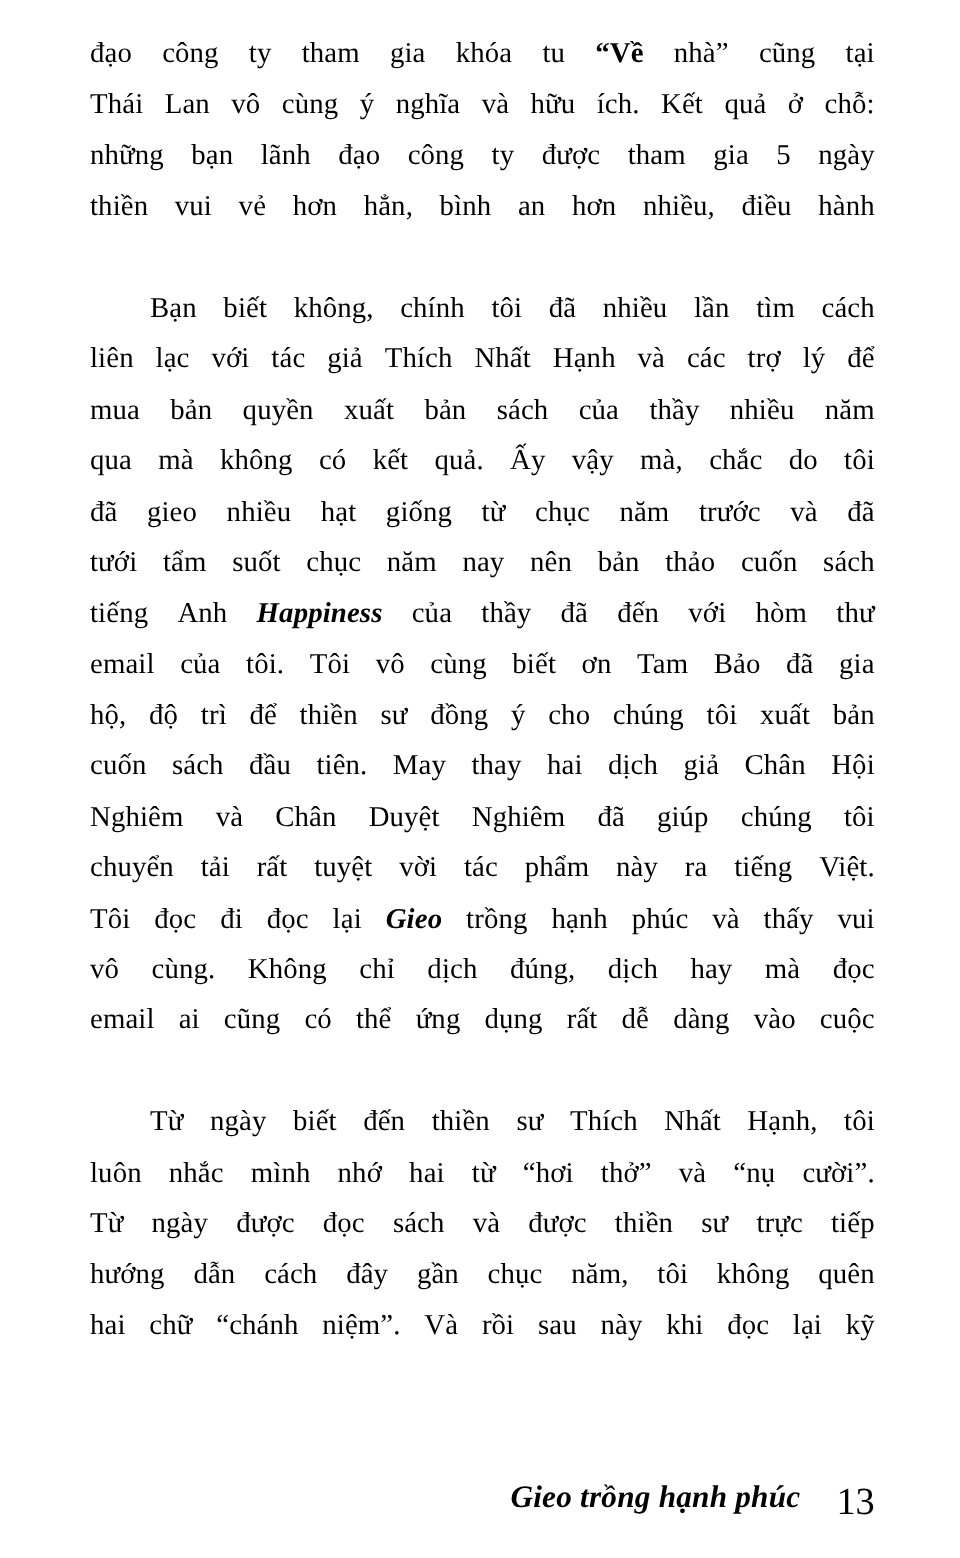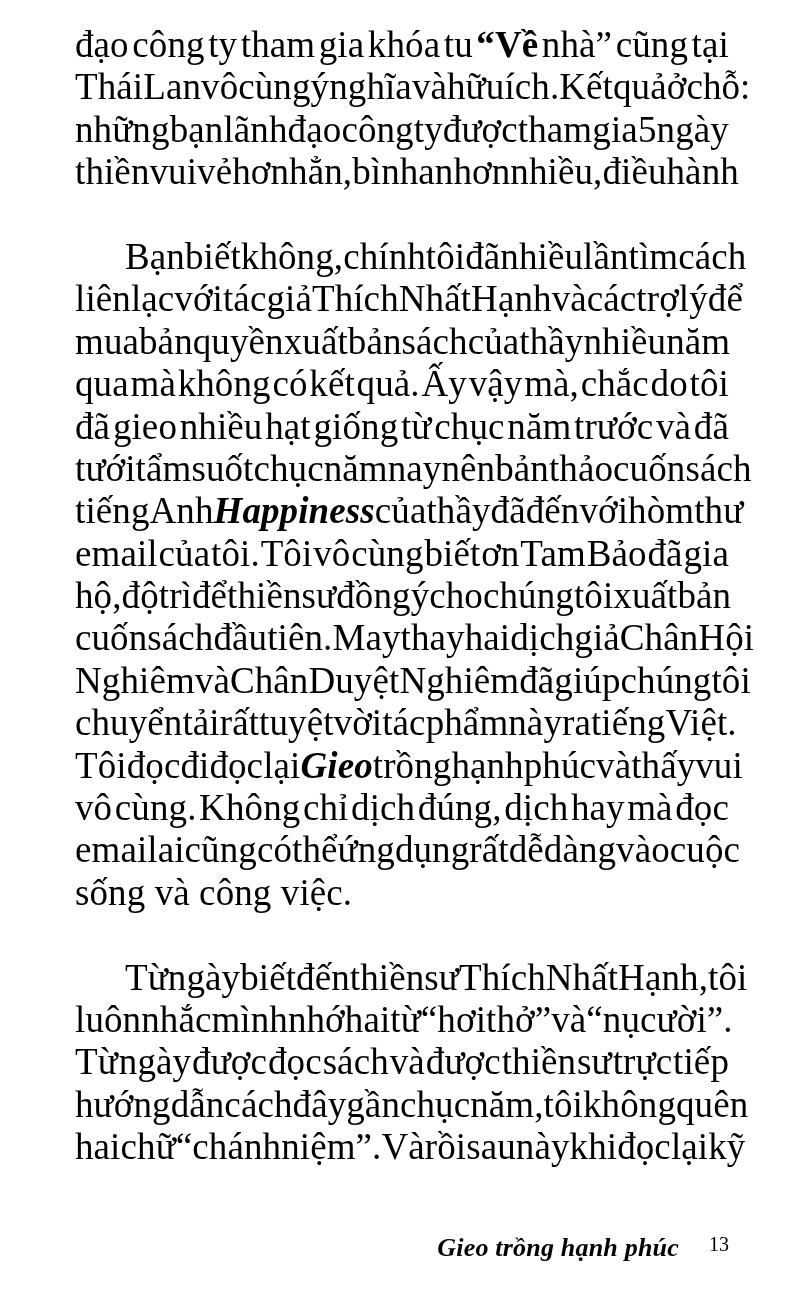--- a/index.html
+++ b/index.html
@@ -19,21 +19,21 @@
   .text-block {
     position: absolute;
     left: 75px;
     top: 24px;
     width: 654px;
   }
   .line {
     display: block;
     height: 42.4px;
     line-height: 42.4px;
-    font-size: 37px;
+    font-size: 24px;
     letter-spacing: 0.1px;
     white-space: nowrap;
     color: #000000;
   }
   
   .line.justify {
     display: flex;
     justify-content: space-between;
     white-space: nowrap;
   }
@@ -70,21 +70,21 @@
     font-size: 26px;
   }
   .footer .run-title {
     font-weight: bold;
     font-style: italic;
     letter-spacing: 0.2px;
   }
   .footer .page-num {
     font-weight: normal;
     font-style: normal;
-    font-size: 20px;
+    font-size: 32px;
   }
 </style>
 </head>
 <body>
 
 <div class="page">
 
   <div class="text-block" id="body-root">
       <span class="line justify">
         <span class="w"><span>đạo</span></span>
@@ -331,21 +331,20 @@
         <span class="w">có</span>
         <span class="w">thể</span>
         <span class="w">ứng</span>
         <span class="w">dụng</span>
         <span class="w">rất</span>
         <span class="w">dễ</span>
         <span class="w">dàng</span>
         <span class="w">vào</span>
         <span class="w">cuộc</span>
       </span>
-      <span class="line last"><span>sống và công việc.</span></span>
       <span class="para-gap"></span>
       <span class="line justify indent">
         <span class="w"><span>Từ</span></span>
         <span class="w">ngày</span>
         <span class="w">biết</span>
         <span class="w">đến</span>
         <span class="w">thiền</span>
         <span class="w">sư</span>
         <span class="w">Thích</span>
         <span class="w">Nhất</span>

